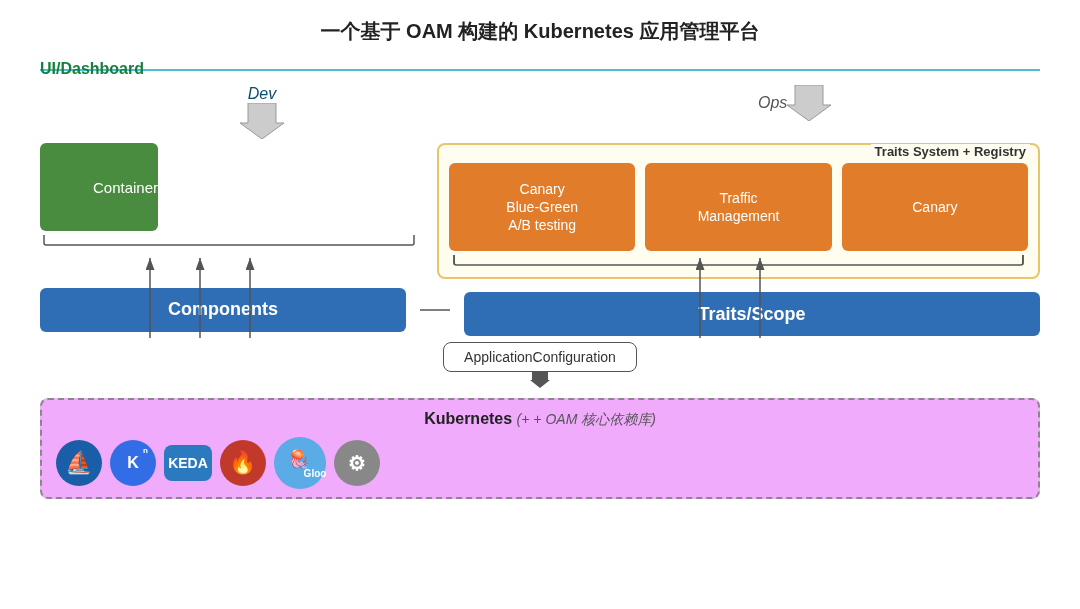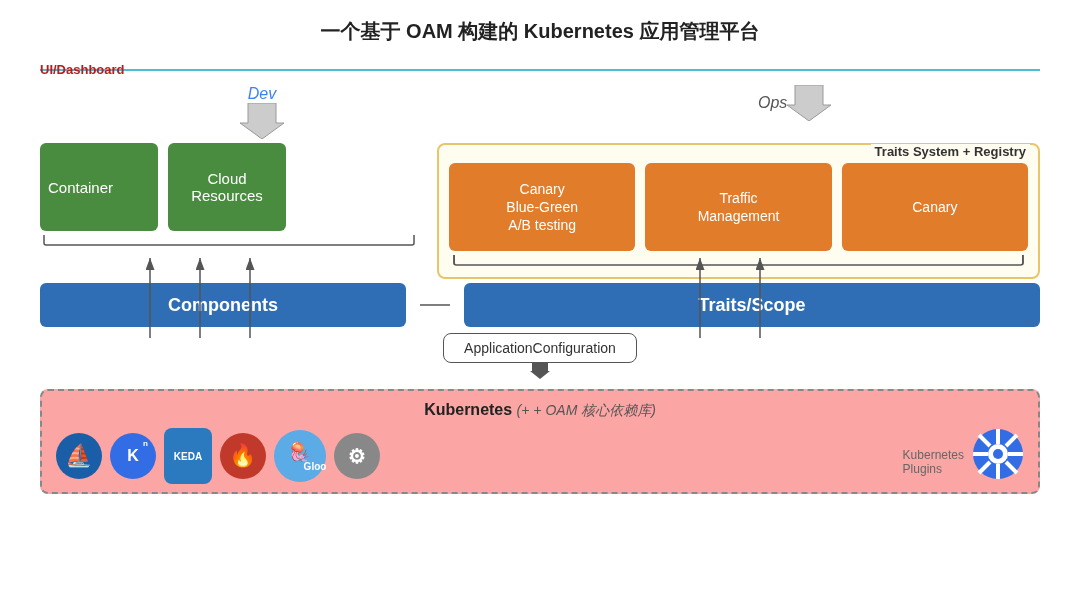--- a/index.html
+++ b/index.html
@@ -26,22 +26,22 @@
     }
     
     .ui-dashboard-row {
       display: flex;
       align-items: center;
       position: relative;
       margin-bottom: 0;
       height: 28px;
     }
     .ui-dashboard-label {
-      color: #b91c1c;
-      font-size: 13px;
+      color: #15803d;
+      font-size: 16px;
       font-weight: bold;
       position: absolute;
       left: 0;
       top: 50%;
       transform: translateY(-50%);
       z-index: 5;
     }
     .ui-dashboard-line {
       position: absolute;
       left: 0;
@@ -52,24 +52,24 @@
       z-index: 1;
     }
     .workload-box {
       background: #4a8c3f;
       color: #fff;
       border-radius: 6px;
       width: 118px;
       height: 88px;
       display: flex;
       align-items: center;
-      justify-content: flex-start;
+      justify-content: flex-end;
       font-size: 15px;
       text-align: center;
-      padding: 8px;
+      padding: 0;
     }
     .traits-system-border {
       border: 2px solid #e8c56a;
       border-radius: 8px;
       background: #fffcf0;
       padding: 8px 10px 10px 10px;
       position: relative;
       margin-left: 7px;
     }
     .traits-system-label {
@@ -117,37 +117,38 @@
       background: #2f6eb5;
       color: #fff;
       border-radius: 6px;
       flex: 1;
       height: 44px;
       display: flex;
       align-items: center;
       justify-content: center;
       font-size: 18px;
       font-weight: bold;
+      margin-top: 9px;
     }
     .appconfig-box {
       border: 1.5px solid #555;
       background: #fff;
       padding: 6px 20px;
       font-size: 14px;
       color: #333;
       border-radius: 8px;
     }
     
     .k8s-section {
       border: 2px dashed #888;
       border-radius: 8px;
       padding: 10px 14px 8px 14px;
       margin-top: 10px;
       position: relative;
-      background: #fca5a5;
+      background: #f0abfc;
     }
     .k8s-title {
       text-align: center;
       font-size: 16px;
       font-weight: bold;
       margin-bottom: 8px;
       color: #222;
     }
     .k8s-title em {
       font-style: italic;
@@ -206,43 +207,40 @@
   </div>
 
   <div class="ui-dashboard-row">
     <div class="ui-dashboard-line"></div>
     <span class="ui-dashboard-label">UI/Dashboard</span>
   </div>
 
   <div style="position:relative; height:58px; margin-top:2px;">
 
     <div style="position:absolute; left:200px; top:0; display:flex; flex-direction:column; align-items:center;">
-      <span style="font-style:italic; font-size:16px; color:#3b82f6;">Dev</span>
+      <span style="font-style:italic; font-size:16px; color:#0c4a6e;">Dev</span>
       <svg width="44" height="36" viewBox="0 0 44 36">
         <polygon points="8,0 36,0 36,20 44,20 22,36 0,20 8,20" fill="#ccc" stroke="#999" stroke-width="1"></polygon>
       </svg>
     </div>
 
     <div style="position:absolute; left:718px; top:0; display:flex; flex-direction:row; align-items:center;">
       <span style="font-style:italic; font-size:16px; color:#555;">Ops</span>
       <svg width="44" height="36" viewBox="0 0 44 36">
         <polygon points="8,0 36,0 36,20 44,20 22,36 0,20 8,20" fill="#ccc" stroke="#999" stroke-width="1"></polygon>
       </svg>
     </div>
   </div>
 
   <div style="display:flex; gap:14px; margin-top:0; align-items:flex-start; position:relative;">
 
     <div style="flex: 0 0 376px;">
       <div style="display:flex; gap:10px;">
         <div class="workload-box">
           <span>Container</span>
-        </div>
-        <div class="workload-box">
-          <span>Cloud Resources</span>
         </div>
       </div>
 
       <div style="position:relative; height:14px; margin-top:2px;">
         <svg width="376" height="14" viewBox="0 0 376 14">
           <path d="M4,2 L4,10 Q4,12 6,12 L372,12 Q374,12 374,10 L374,2" fill="none" stroke="#555" stroke-width="1.5"></path>
         </svg>
       </div>
     </div>
 
@@ -307,51 +305,32 @@
     </div>
     <div class="k8s-plugins-row">
       <div class="k8s-icons">
 
         <div class="icon-circle icon-sail" style="font-size:22px;">⛵</div>
 
         <div class="icon-circle icon-k" style="font-size:16px; position:relative;">
           K<sup style="font-size:8px; position:absolute; top:6px; right:8px;">n</sup>
         </div>
 
-        <div class="icon-circle" style="background:#2b7abf; border-radius:8px; font-size:10px; font-weight:bold; width:48px; height:56px;">KEDA</div>
+        <div class="icon-circle" style="background:#2b7abf; border-radius:8px; font-size:14px; font-weight:bold; width:48px; height:36px;">KEDA</div>
 
         <div class="icon-circle" style="background:#c0392b; font-size:22px;">🔥</div>
 
         <div class="icon-circle" style="background:#5aabe6; font-size:10px; flex-direction:column; width:52px; height:52px;">
           <span style="font-size:18px;">🪼</span>
           <span style="font-size:10px; margin-top:-2px;margin-left:30px;">Gloo</span>
         </div>
 
         <div class="icon-circle icon-grey" style="font-size:20px;">⚙</div>
       </div>
 
-      <div style="position:relative;">
-        <span class="k8s-plugins-label">Kubernetes Plugins</span>
-        <svg width="52" height="52" viewBox="0 0 52 52">
-          <circle cx="26" cy="26" r="25" fill="#326de6"></circle>
-          <circle cx="26" cy="26" r="10" fill="white"></circle>
-          <circle cx="26" cy="26" r="5" fill="#326de6"></circle>
-
-          <g stroke="white" stroke-width="4">
-            <line x1="26" y1="1" x2="26" y2="16"></line>
-            <line x1="26" y1="36" x2="26" y2="51"></line>
-            <line x1="1" y1="26" x2="16" y2="26"></line>
-            <line x1="36" y1="26" x2="51" y2="26"></line>
-            <line x1="7" y1="7" x2="18" y2="18"></line>
-            <line x1="34" y1="34" x2="45" y2="45"></line>
-            <line x1="45" y1="7" x2="34" y2="18"></line>
-            <line x1="18" y1="34" x2="7" y2="45"></line>
-          </g>
-        </svg>
-      </div>
     </div>
   </div>
 
   <svg class="arrows-overlay" xmlns="http://www.w3.org/2000/svg">
 
     <defs>
       <marker id="arrowhead" markerWidth="8" markerHeight="6" refX="8" refY="3" orient="auto">
         <polygon points="0 0, 8 3, 0 6" fill="#555"></polygon>
       </marker>
       <marker id="arrowhead-up" markerWidth="8" markerHeight="6" refX="0" refY="3" orient="auto">

